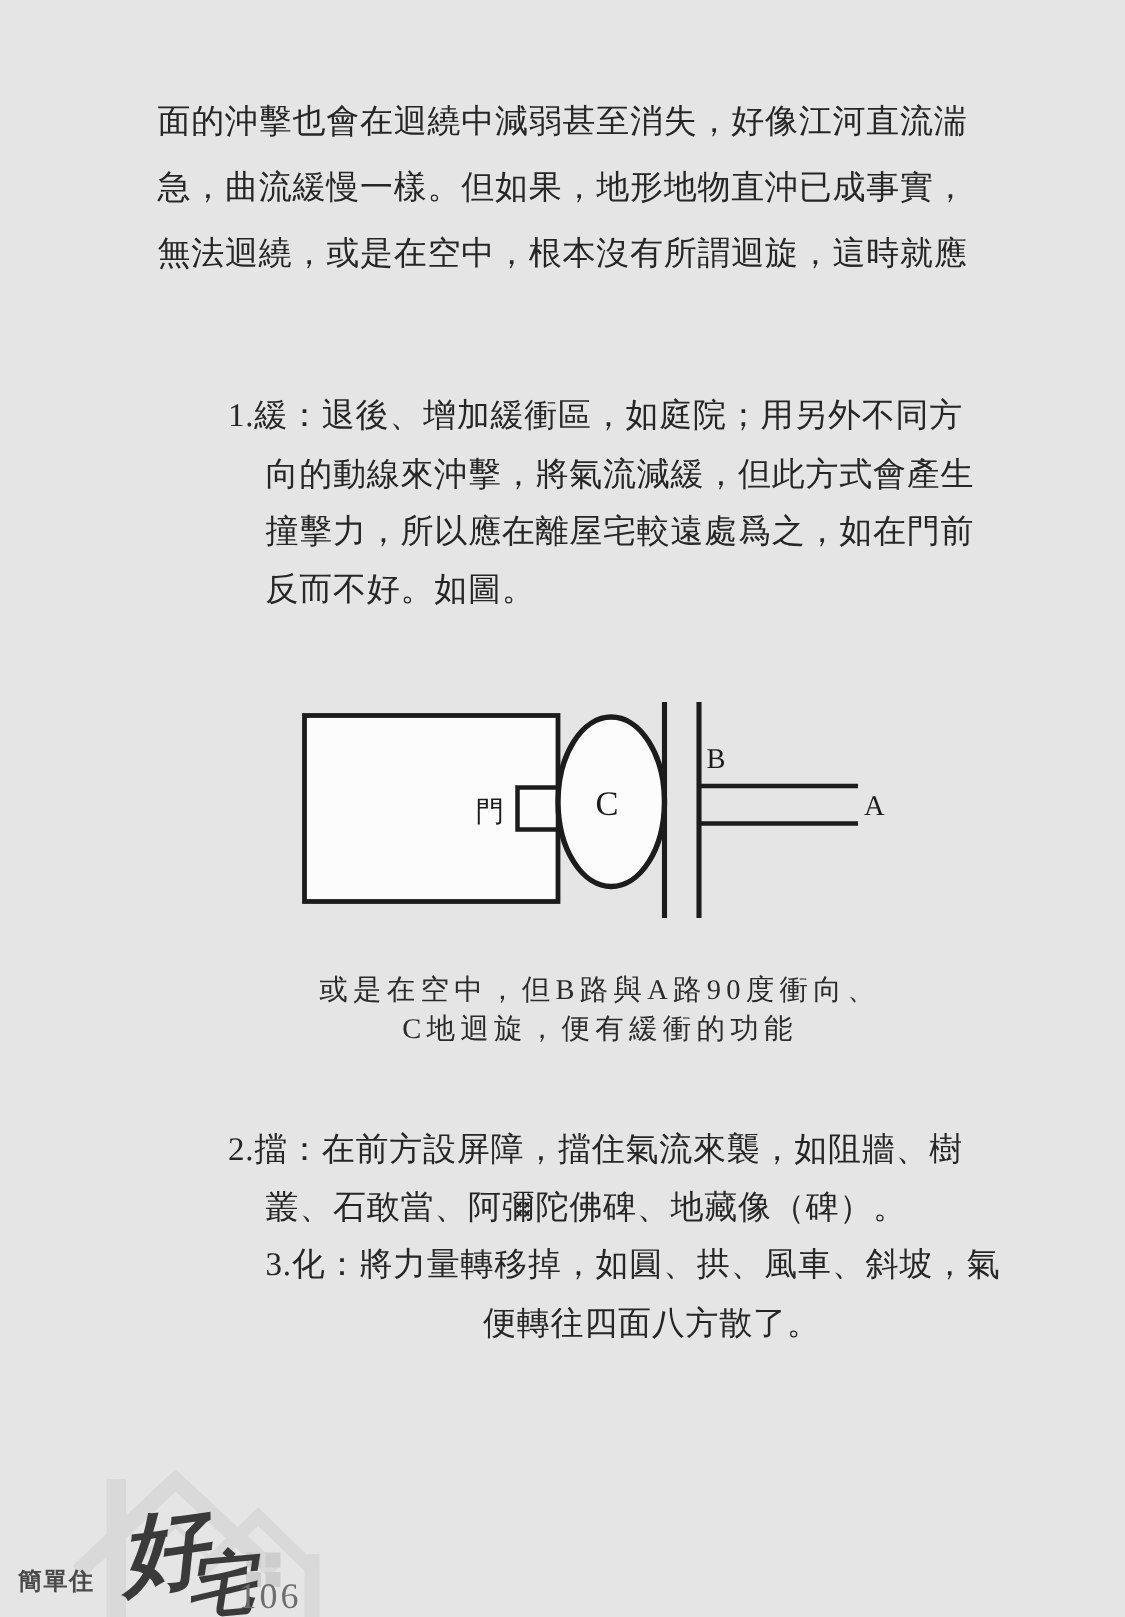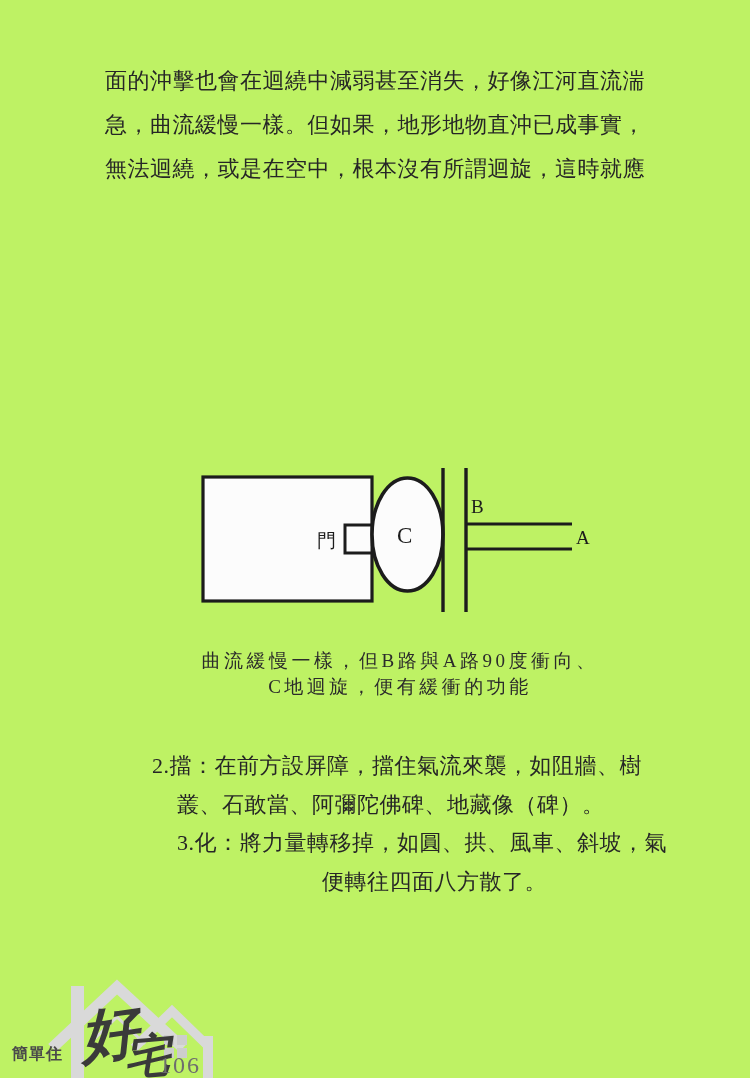--- a/index.html
+++ b/index.html
@@ -1,19 +1,19 @@
 <!DOCTYPE html>
 <html><head>
 <meta charset="utf-8">
 <style>
   html,body{margin:0;padding:0;}
   .page{
     position:relative;
     width:750px;height:1078px;
-    background:#bef264;
+    background:#e5e5e5;
     overflow:hidden;
     font-family:"Liberation Serif","DejaVu Serif",serif;
     color:#262626;
   }
   
   .para{
     position:absolute;left:105px;top:59px;width:560px;
     font-size:22px;line-height:44px;letter-spacing:0.5px;
     white-space:nowrap;
   }
@@ -72,28 +72,34 @@
     <rect x="164" y="1048" width="10" height="10" fill="#cdcdcd"></rect>
     <rect x="177" y="1048" width="10" height="10" fill="#cdcdcd"></rect>
   </svg>
 
   <div class="para">
     <div>面的沖擊也會在迴繞中減弱甚至消失，好像江河直流湍</div>
     <div>急，曲流緩慢一樣。但如果，地形地物直沖已成事實，</div>
     <div>無法迴繞，或是在空中，根本沒有所謂迴旋，這時就應</div>
   </div>
 
+  <div class="list" style="top:258px;">
+    <div>1.緩：退後、增加緩衝區，如庭院；用另外不同方</div>
+    <div class="cont">向的動線來沖擊，將氣流減緩，但此方式會產生</div>
+    <div class="cont">撞擊力，所以應在離屋宅較遠處爲之，如在門前</div>
+    <div class="cont">反而不好。如圖。</div>
+  </div>
 
   <div class="fig-label" style="left:317px;top:528px;font-size:19px;">門</div>
   <div class="fig-label" style="left:397px;top:523px;font-size:23px;">C</div>
   <div class="fig-label" style="left:471px;top:496px;font-size:19px;">B</div>
   <div class="fig-label" style="left:576px;top:527px;font-size:19px;">A</div>
 
   <div class="caption">
-    <div>曲流緩慢一樣，但B路與A路90度衝向、</div>
+    <div>或是在空中，但B路與A路90度衝向、</div>
     <div>C地迴旋，便有緩衝的功能</div>
   </div>
 
   <div class="list" style="top:747px;">
     <div>2.擋：在前方設屏障，擋住氣流來襲，如阻牆、樹</div>
     <div class="cont">叢、石敢當、阿彌陀佛碑、地藏像（碑）。</div>
   </div>
 
   <div class="list" style="top:824px;text-align:center;">
     <div>3.化：將力量轉移掉，如圓、拱、風車、斜坡，氣</div>

